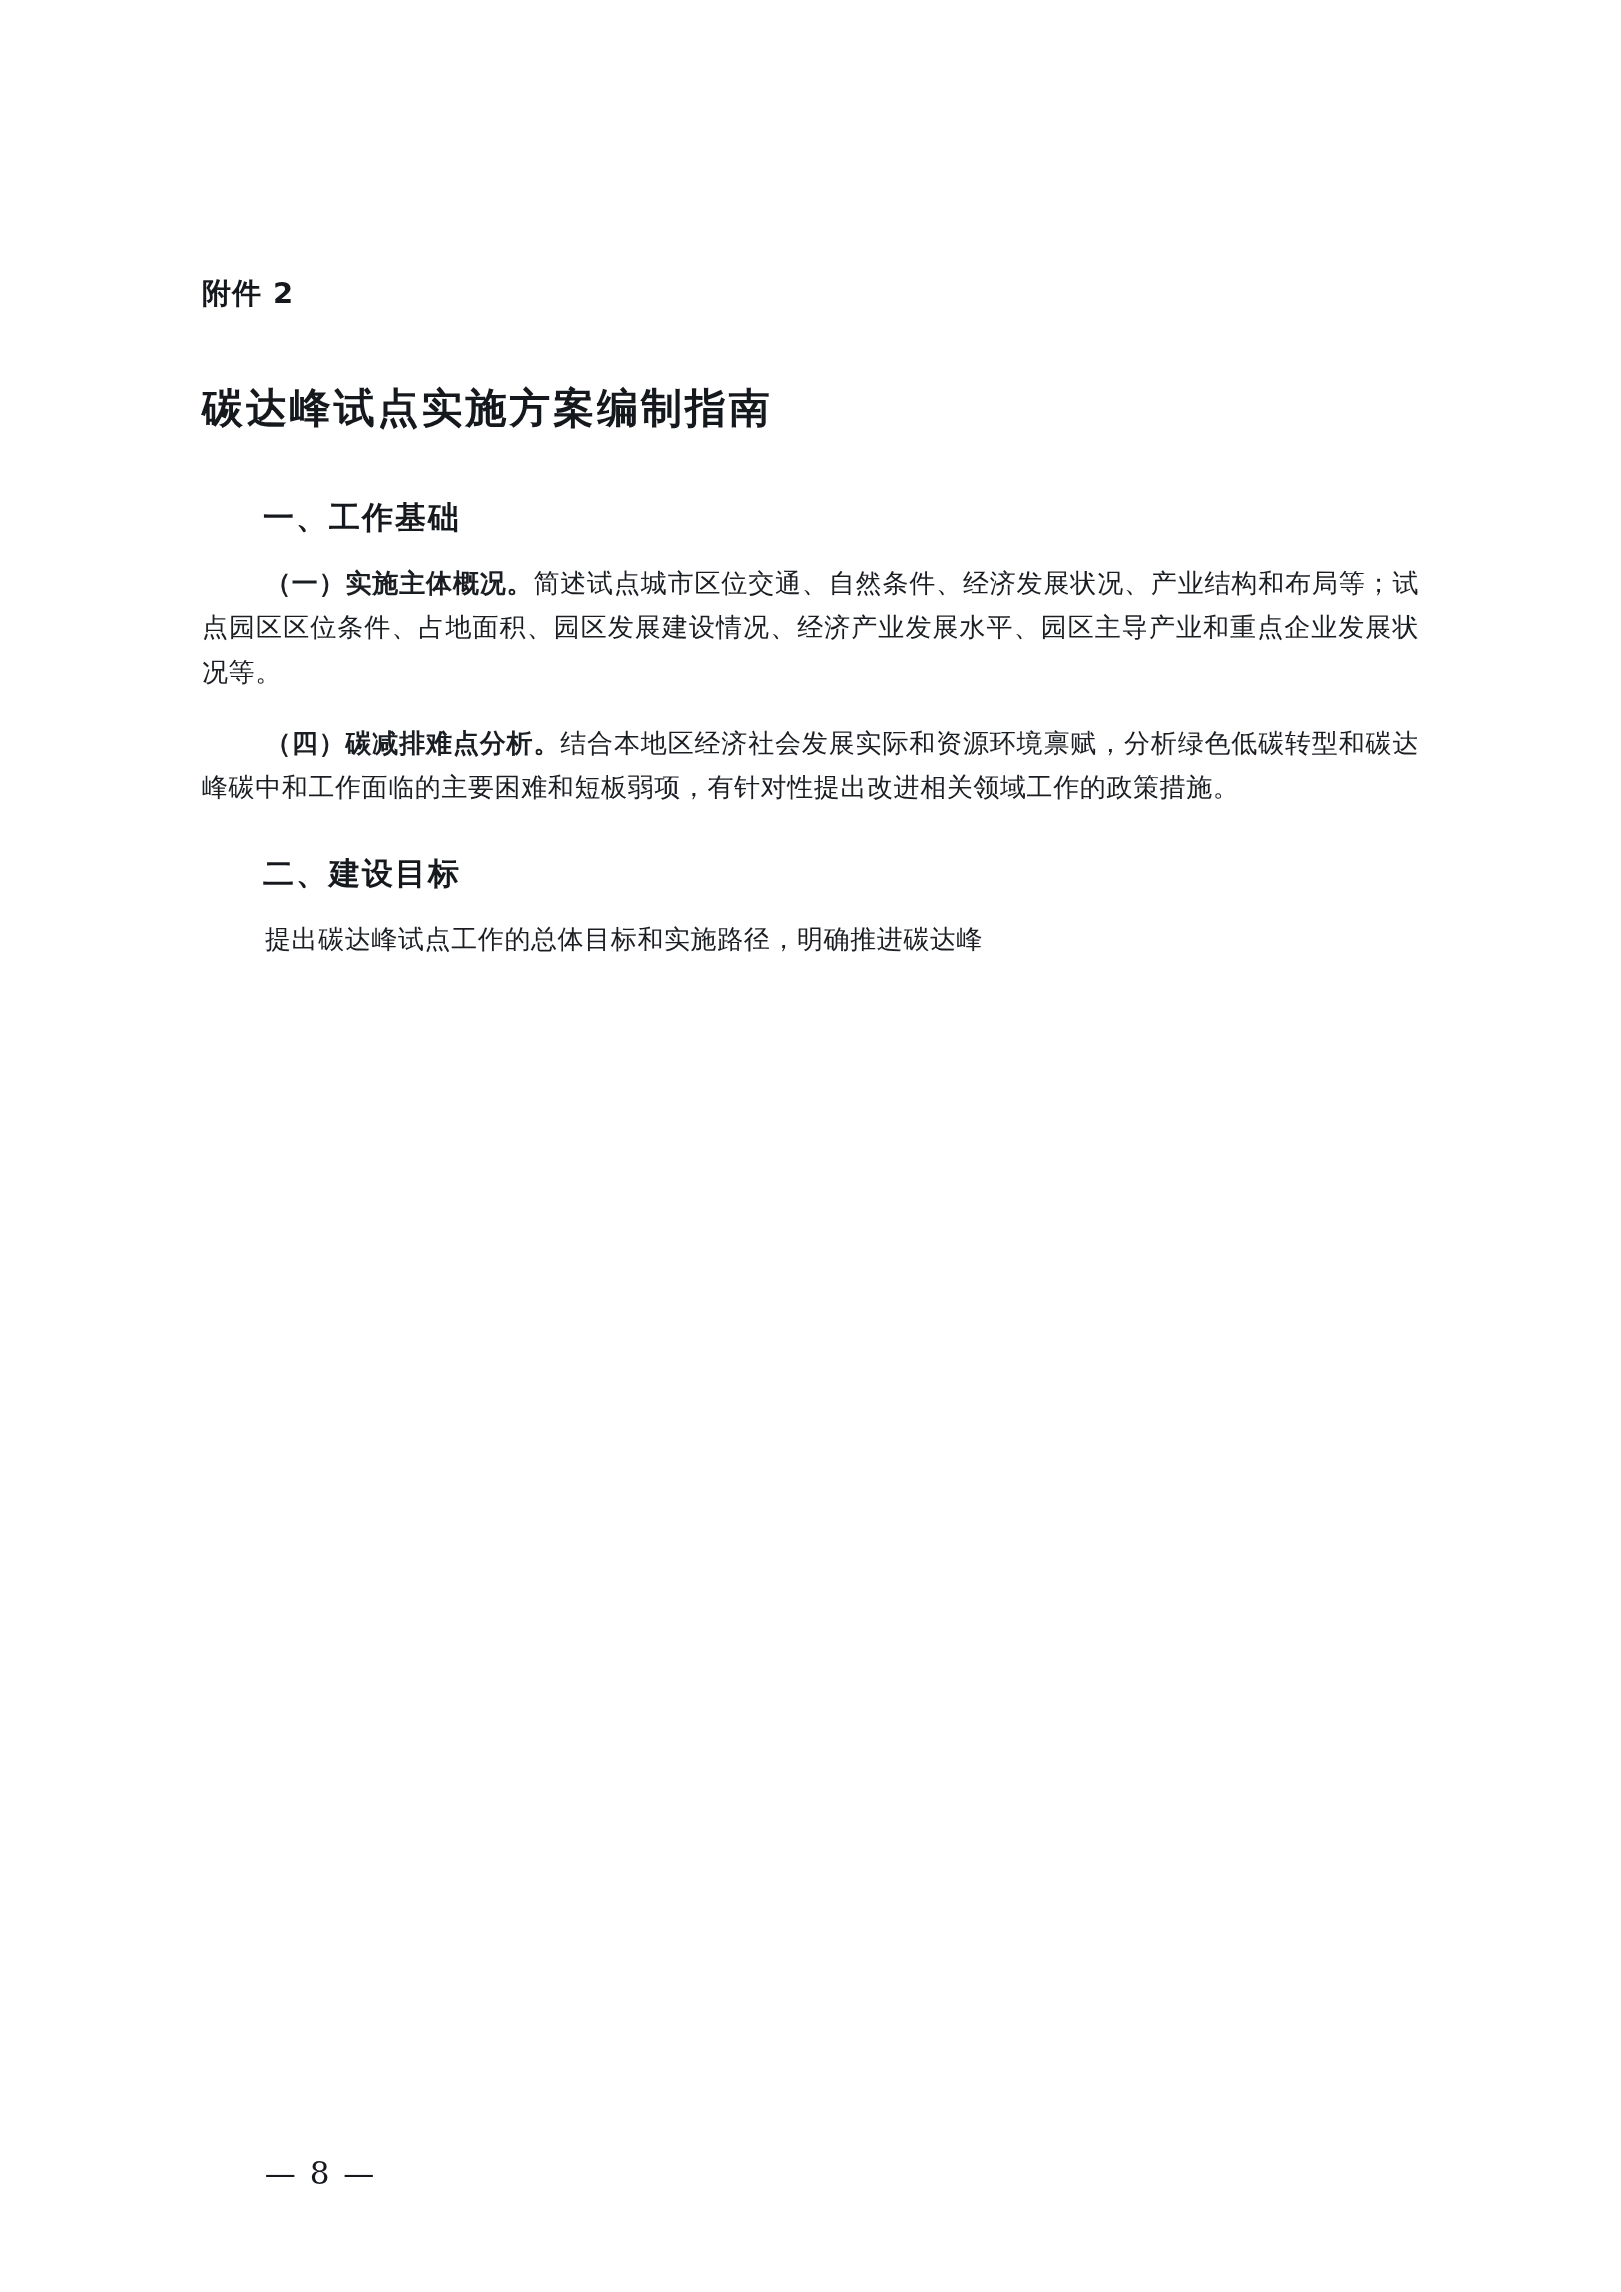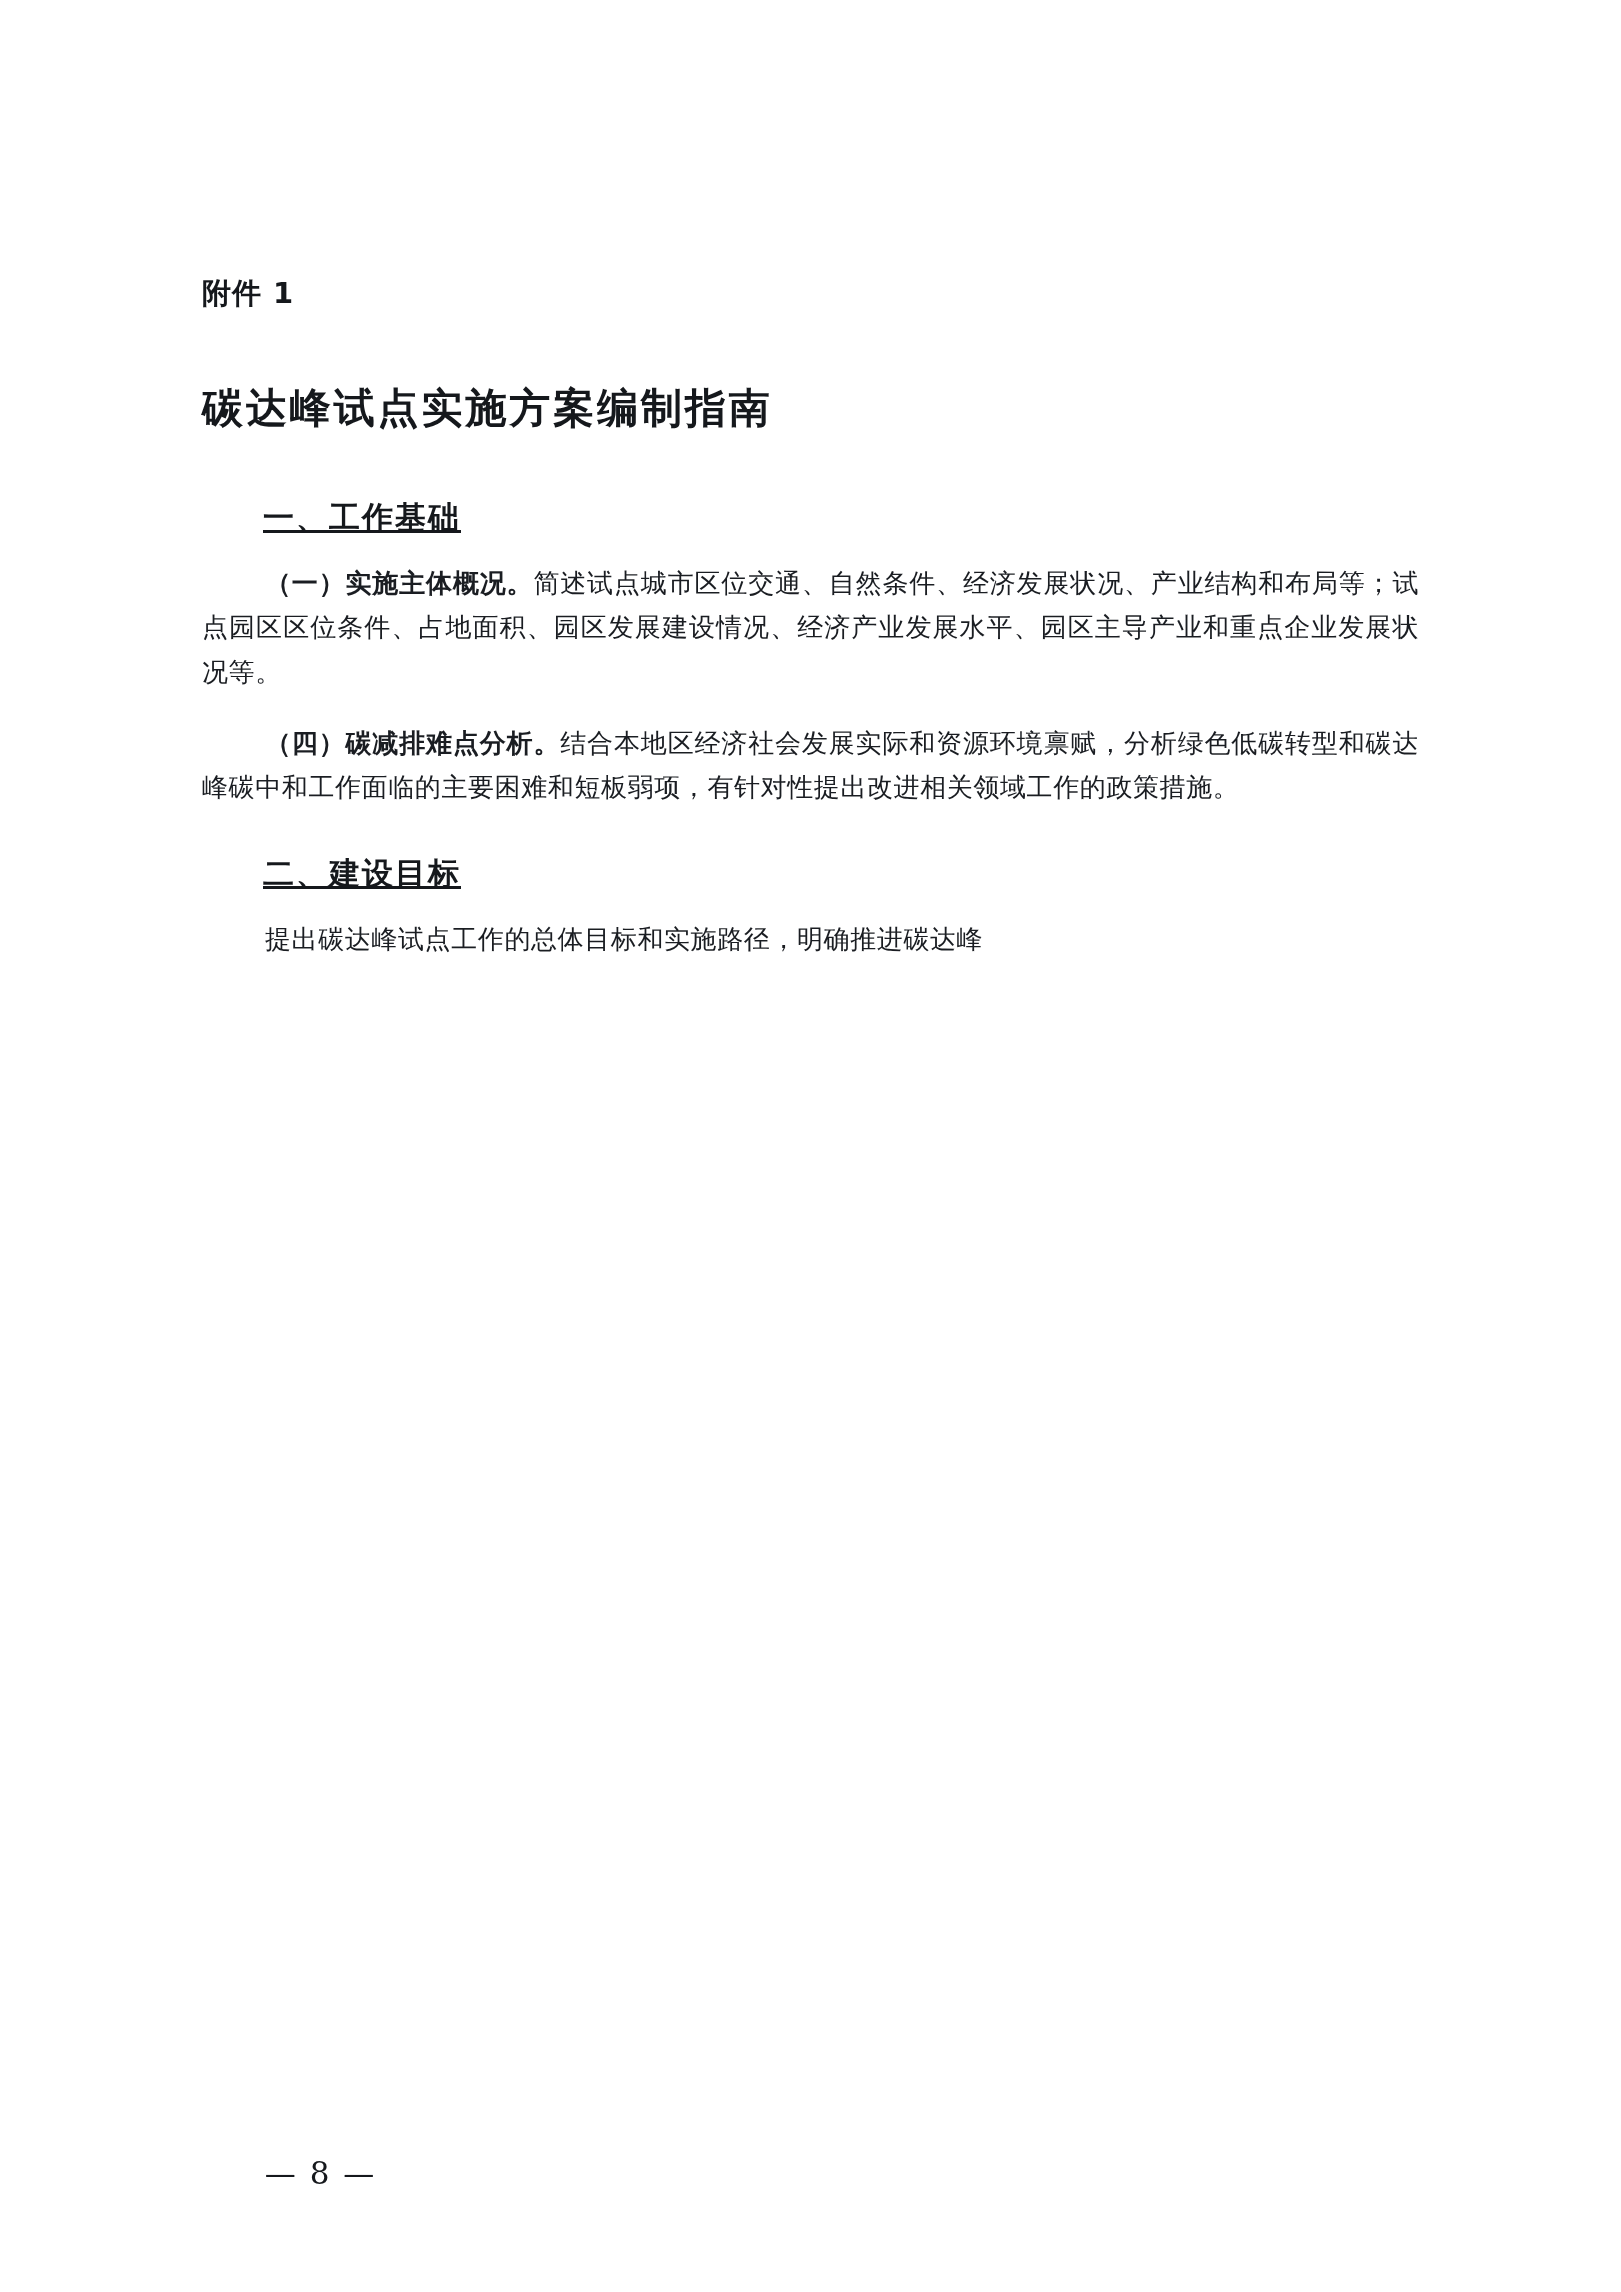--- a/index.html
+++ b/index.html
@@ -39,21 +39,20 @@
     color: #15181c;
   }
   .section-heading {
     margin-top: 61px;
     font-family: "DejaVu Sans", "Liberation Sans", sans-serif;
     font-weight: bold;
     font-size: 31px;
     letter-spacing: 2px;
     text-indent: 61px;
     color: #15181c;
-    text-decoration: underline;
   }
   .section-heading.tight {
     margin-top: 43px;
   }
   .para {
     margin-top: 21.6px;
     font-size: 26px;
     line-height: 1.72;
     text-align: justify;
     text-indent: 63px;
@@ -77,21 +76,21 @@
     display: inline-block;
     margin-left: -980px;
   }
 </style>
 </head>
 <body>
 
 <div class="page">
   <div class="content">
 
-    <div class="attachment-label">附件 1</div>
+    <div class="attachment-label">附件 2</div>
 
     <div class="doc-title">碳达峰试点实施方案编制指南</div>
 
     <div class="section-heading">一、工作基础</div>
 
     <p class="para"><span class="lead">（一）实施主体概况。</span><span>简述试点城市区位交通、自然条件、经济发展状况、产业结构和布局等；试点园区区位条件、占地面积、园区发展建设情况、经济产业发展水平、园区主导产业和重点企业发展状况等。</span></p>
 
 
 
     <p class="para"><span class="lead">（四）碳减排难点分析。</span><span>结合本地区经济社会发展实际和资源环境禀赋，分析绿色低碳转型和碳达峰碳中和工作面临的主要困难和短板弱项，有针对性提出改进相关领域工作的政策措施。</span></p>

